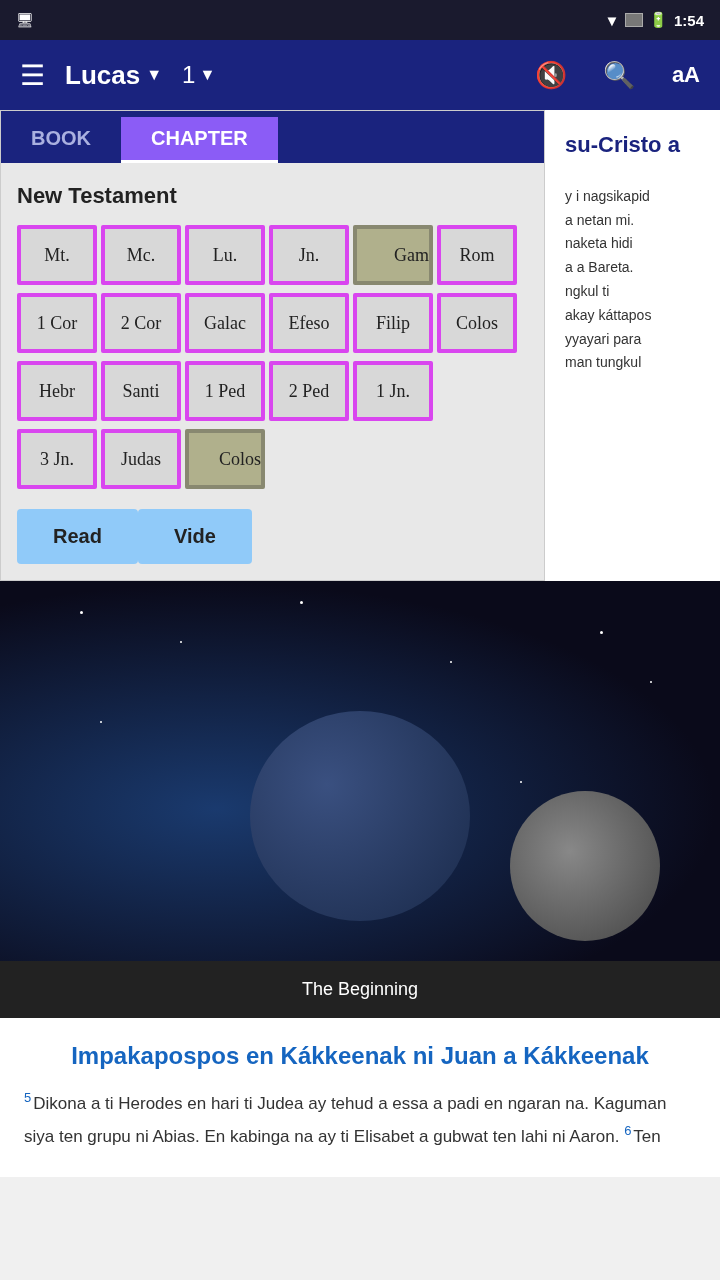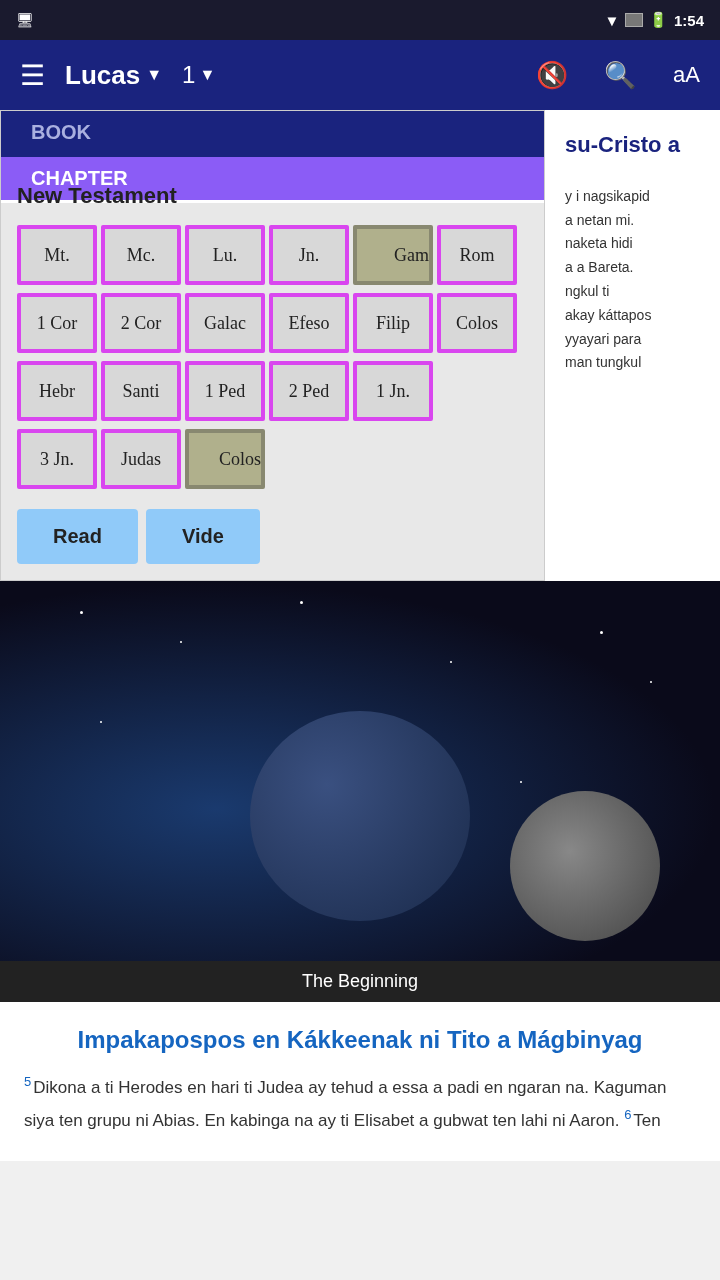--- a/index.html
+++ b/index.html
@@ -85,21 +85,21 @@
       border: 1px solid #ccc;
       position: relative;
       z-index: 10;
     }
 
     
     .tab-row {
       display: flex;
       background: #1a237e;
       height: 52px;
-      flex-direction: column;
+      align-items: flex-end;
     }
     .tab {
       padding: 10px 30px 10px 30px;
       font-size: 20px;
       font-weight: bold;
       color: #aab0e0;
       cursor: pointer;
       border-bottom: 3px solid transparent;
     }
     .tab.active {
@@ -143,21 +143,20 @@
     }
     .book-cell.selected {
       background: #b0b08c;
       border-color: #888870;
       justify-content: flex-end;
     }
 
     
     .action-buttons {
       display: flex;
-      gap: 8px;
       margin-top: 20px;
     }
     .action-btn {
       padding: 16px 36px;
       font-size: 20px;
       font-weight: bold;
       border: none;
       border-radius: 4px;
       cursor: pointer;
     }
@@ -220,21 +219,21 @@
       transform: translateX(-50%);
       width: 220px;
       height: 210px;
       background: radial-gradient(circle at 35% 35%, #3a5080, #1a2a4a);
       border-radius: 50%;
     }
     .caption-bar {
       background: #222;
       color: white;
       text-align: center;
-      padding: 10px;
+      padding: 18px;
       font-size: 18px;
     }
 
     
     .lower-content {
       background: white;
       padding: 24px 24px;
     }
     .lower-heading {
       font-size: 24px;
@@ -294,21 +293,21 @@
       <span>Lucas</span>
       <span style="font-size:16px;">▼</span>
     </div>
     <div class="nav-chapter">
       <span>1</span>
       <span style="font-size:16px;">▼</span>
     </div>
     <div class="nav-spacer"></div>
     <span class="nav-icon">🔇</span>
     <span class="nav-icon">🔍</span>
-    <span class="nav-icon" style="font-size:22px;font-weight:normal;">aA</span>
+    <span class="nav-icon" style="font-size:22px;font-weight:bold;">aA</span>
   </div>
 
   <div class="content-area">
 
     <div style="display:flex; width:720px;">
 
       <div style="width:545px; position:relative;">
 
         <div class="dropdown-panel">
 
@@ -442,21 +441,21 @@
         <div class="planet"></div>
       </div>
 
     </div>
 
     <div class="caption-bar">
       <span>The Beginning</span>
     </div>
 
     <div class="lower-content">
-      <div class="lower-heading">Impakapospos en Kákkeenak ni Tito a Mágbinyag</div>
+      <div class="lower-heading">Impakapospos en Kákkeenak ni Juan a Kákkeenak</div>
       <div class="verse-text">
         <sup class="verse-num">5</sup><span>Dikona a ti Herodes en hari ti Judea ay tehud a essa a padi en ngaran na. Kaguman siya ten grupu ni Abias. En kabinga na ay ti Elisabet a gubwat ten lahi ni Aaron.</span>
         <sup class="verse-num">6</sup><span>Ten</span>
       </div>
     </div>
 
   </div>
 </div>
 
 </body></html>

